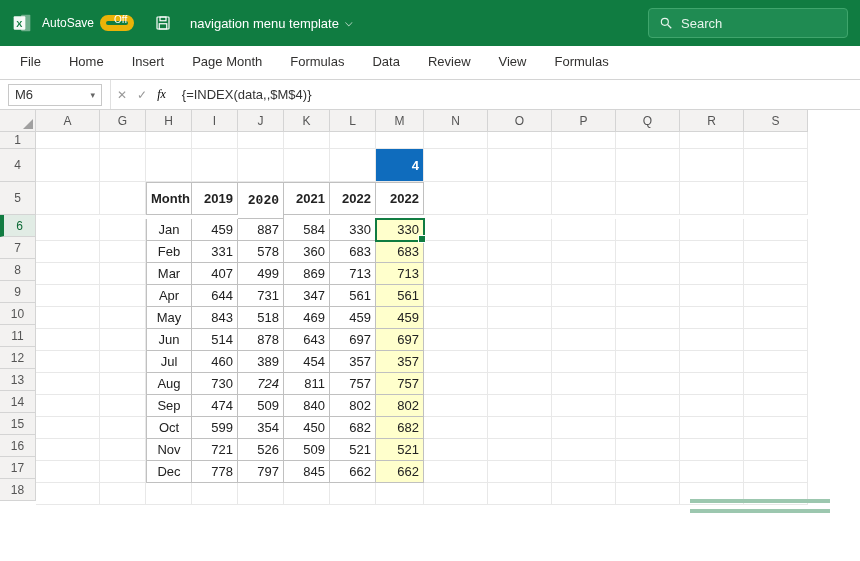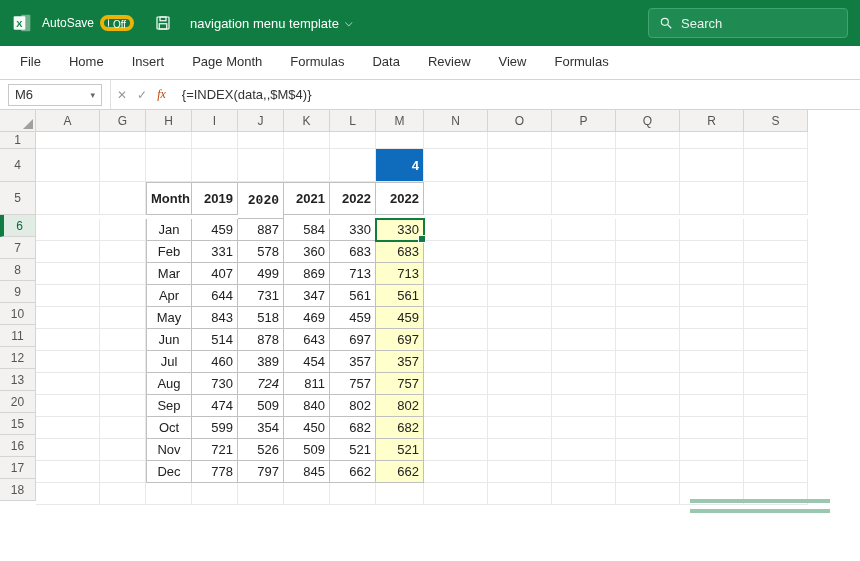--- a/index.html
+++ b/index.html
@@ -2,38 +2,38 @@
 <html><head>
 <meta charset="utf-8">
 <style>
 * { box-sizing: border-box; margin: 0; padding: 0; }
 body { font-family: "Segoe UI", Arial, sans-serif; font-size: 13px; background: #fff; width: 860px; height: 561px; overflow: hidden; position: relative; }
 
 .titlebar { height: 46px; background: #107c41; color: #fff; display: flex; align-items: center; padding: 0 8px; }
 .excel-icon { width: 20px; height: 20px; margin: 0 10px 0 4px; display: flex; align-items: center; justify-content: center; }
 .excel-icon svg { width: 20px; height: 20px; }
 .autosave { display: flex; align-items: center; gap: 6px; margin-right: 10px; font-size: 12px; }
-.toggle { width: 34px; height: 16px; border: 4px solid #eab308; border-radius: 10px; position: relative; display: flex; align-items: flex-start; padding: 0 4px; }
+.toggle { width: 34px; height: 16px; border: 6px solid #eab308; border-radius: 10px; position: relative; display: flex; align-items: flex-end; padding: 0 4px; }
 .toggle-knob { width: 8px; height: 8px; background: #fff; border-radius: 50%; }
 .toggle-text { font-size: 10px; margin-left: 4px; }
 .save-icon { width: 18px; height: 18px; margin: 0 10px; }
 .doc-name { margin-left: 8px; font-size: 13px; display: flex; align-items: center; gap: 6px; }
 .chev-down { font-size: 10px; opacity: .9; }
 .spacer { flex: 1; }
 .searchbox { background: #1f8b52; border: 1px solid #3fa56c; border-radius: 4px; height: 30px; width: 200px; display: flex; align-items: center; padding: 0 10px; gap: 8px; color: #e6f4ec; font-size: 13px; margin-right: 4px; }
 
 .ribbon-tabs { height: 34px; background: #fff; border-bottom: 1px solid #d4d4d4; display: flex; align-items: center; padding: 0 8px; gap: 4px; font-size: 13px; color: #323130; }
 .ribbon-tabs div { padding: 6px 12px 8px; cursor: default; }
 
 .formula-bar { height: 30px; border-bottom: 1px solid #d4d4d4; display: flex; align-items: center; background: #fff; }
 .namebox { width: 94px; height: 22px; border: 1px solid #c8c8c8; margin: 0 8px; display: flex; align-items: center; padding: 0 6px; font-size: 13px; color: #333; justify-content: space-between; }
 .nb-chev { font-size: 9px; color: #666; }
 .fb-icons { display: flex; align-items: center; gap: 10px; color: #999; padding: 0 6px; border-left: 1px solid #e0e0e0; height: 100%; }
 .fb-icons span { font-size: 12px; }
-.fb-fx { font-style: italic; font-family: serif; font-size: 14px; color: #c2410c; }
+.fb-fx { font-style: italic; font-family: serif; font-size: 14px; color: #000000; }
 .formula-input { flex: 1; padding: 0 10px; font-size: 13px; color: #333; }
 
 .grid { display: flex; height: calc(100% - 110px); }
 .corner { width: 36px; height: 22px; background: #f3f2f1; border-right: 1px solid #d4d4d4; border-bottom: 1px solid #d4d4d4; position: relative; }
 .corner::after { content: ""; position: absolute; right: 2px; bottom: 2px; border-left: 10px solid transparent; border-bottom: 10px solid #a0a0a0; }
 .col-headers { display: flex; height: 22px; }
 .col-h { background: #f3f2f1; border-right: 1px solid #d4d4d4; border-bottom: 1px solid #d4d4d4; text-align: center; font-size: 12px; color: #555; line-height: 22px; }
 .row-headers { width: 36px; }
 .row-h { background: #f3f2f1; border-right: 1px solid #d4d4d4; border-bottom: 1px solid #d4d4d4; text-align: center; font-size: 12px; color: #555; display: flex; align-items: center; justify-content: center; }
 .row-h.sel-side { border-left: 4px solid #107c41; background: #e1ece5; color: #0e6b37; }
@@ -128,21 +128,21 @@
         <div class="row-h" style="height: 33px;">4</div>
         <div class="row-h" style="height: 33px;">5</div>
         <div class="row-h sel-side" style="height: 22px;">6</div>
         <div class="row-h" style="height: 22px;">7</div>
         <div class="row-h" style="height: 22px;">8</div>
         <div class="row-h" style="height: 22px;">9</div>
         <div class="row-h" style="height: 22px;">10</div>
         <div class="row-h" style="height: 22px;">11</div>
         <div class="row-h" style="height: 22px;">12</div>
         <div class="row-h" style="height: 22px;">13</div>
-        <div class="row-h" style="height: 22px;">20</div>
+        <div class="row-h" style="height: 22px;">14</div>
         <div class="row-h" style="height: 22px;">15</div>
         <div class="row-h" style="height: 22px;">16</div>
         <div class="row-h" style="height: 22px;">17</div>
         <div class="row-h" style="height: 22px;">18</div>
       </div>
   </div>
   <div class="sheet">
     <div class="col-headers" id="col-headers">
         <div class="col-h" style="width: 64px;">A</div>
         <div class="col-h" style="width: 46px;">G</div>

